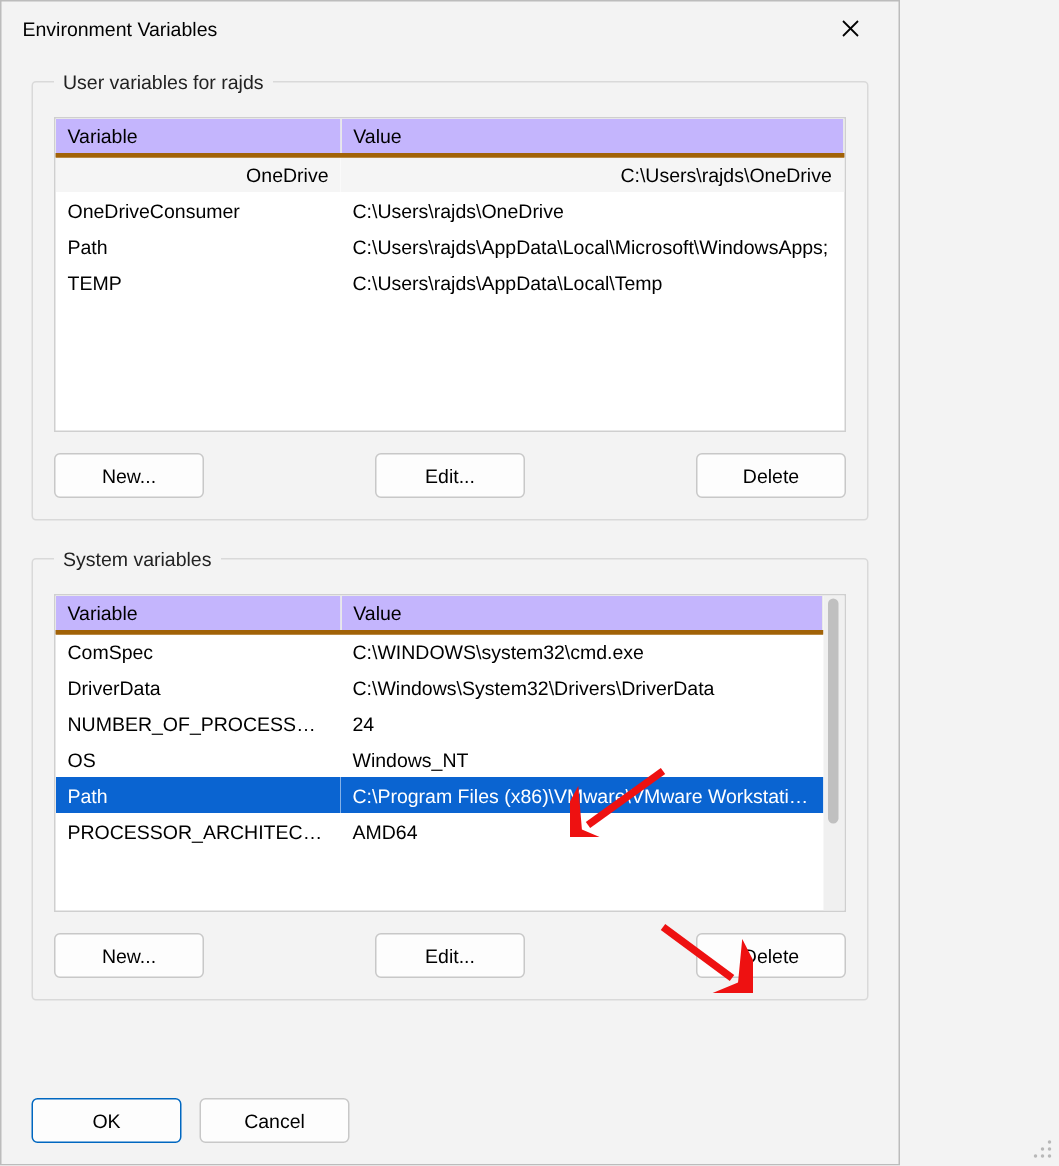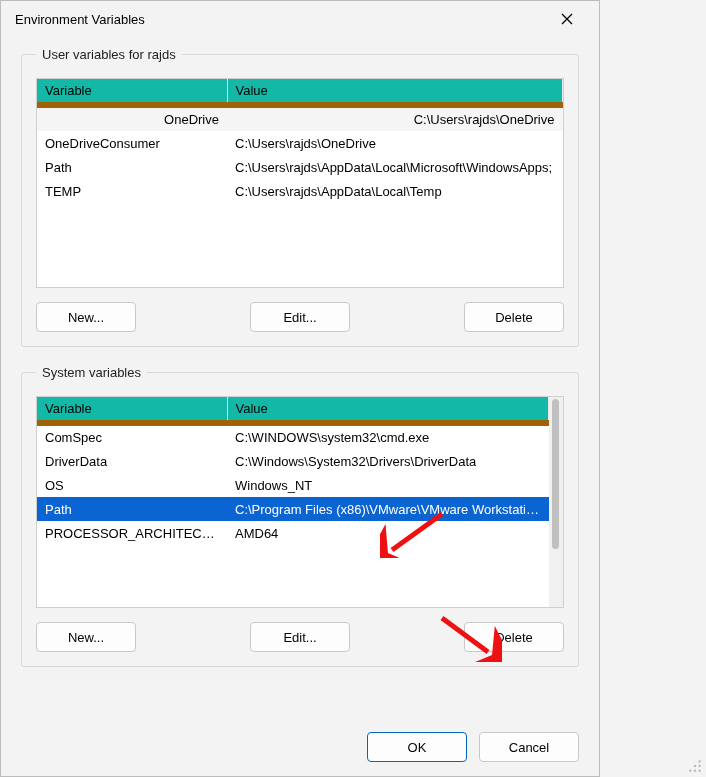--- a/index.html
+++ b/index.html
@@ -97,23 +97,23 @@
     text-align: left;
     padding: 4px 8px;
     white-space: nowrap;
     overflow: hidden;
     text-overflow: ellipsis;
     font-weight: normal;
     font-size: 13px;
     height: 24px;
   }
   thead th {
-    border-bottom: 6px solid #a16207;
+    border-bottom: 3px solid #a16207;
     border-right: 1px solid #e8e8e8;
-    background: #14b8a6;
+    background: #c4b5fd;
   }
   col.c1 { width: 190px; }
   tbody tr.zebra td { background: #f5f5f5; text-align: right; }
   tbody tr.selected td {
     background: #0a64d1;
     color: #fff;
   }
   .btn-row {
     display: flex;
     justify-content: space-between;
@@ -128,21 +128,21 @@
     border-radius: 4px;
     font: inherit;
     cursor: pointer;
     padding: 0 14px;
   }
   button.win.focus {
     border: 1.5px solid #0067c0;
   }
   .footer {
     display: flex;
-    justify-content: flex-end;
+    justify-content: flex-start;
     gap: 12px;
     padding: 4px 20px 14px 20px;
   }
   
   .arrow {
     position: absolute;
     pointer-events: none;
   }
   .resize-grip {
     position: absolute;
@@ -227,20 +227,24 @@
             </tr>
           </thead>
           <tbody>
             <tr>
               <td>ComSpec</td>
               <td>C:\WINDOWS\system32\cmd.exe</td>
             </tr>
             <tr>
               <td>DriverData</td>
               <td>C:\Windows\System32\Drivers\DriverData</td>
+            </tr>
+            <tr>
+              <td>NUMBER_OF_PROCESSORS</td>
+              <td>24</td>
             </tr>
             <tr>
               <td>OS</td>
               <td>Windows_NT</td>
             </tr>
             <tr class="selected">
               <td>Path</td>
               <td>C:\Program Files (x86)\VMware\VMware Workstation\bin\;C:\...</td>
             </tr>
             <tr>

